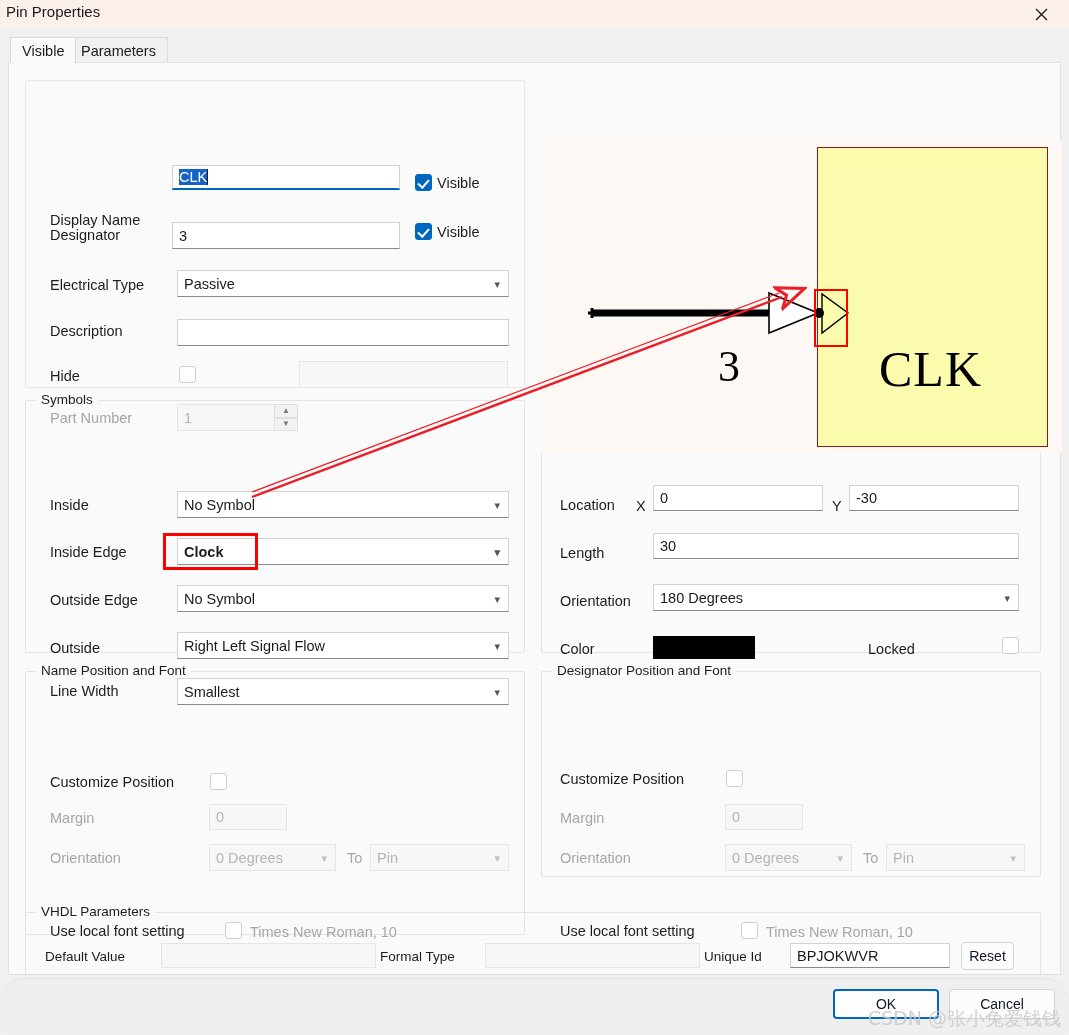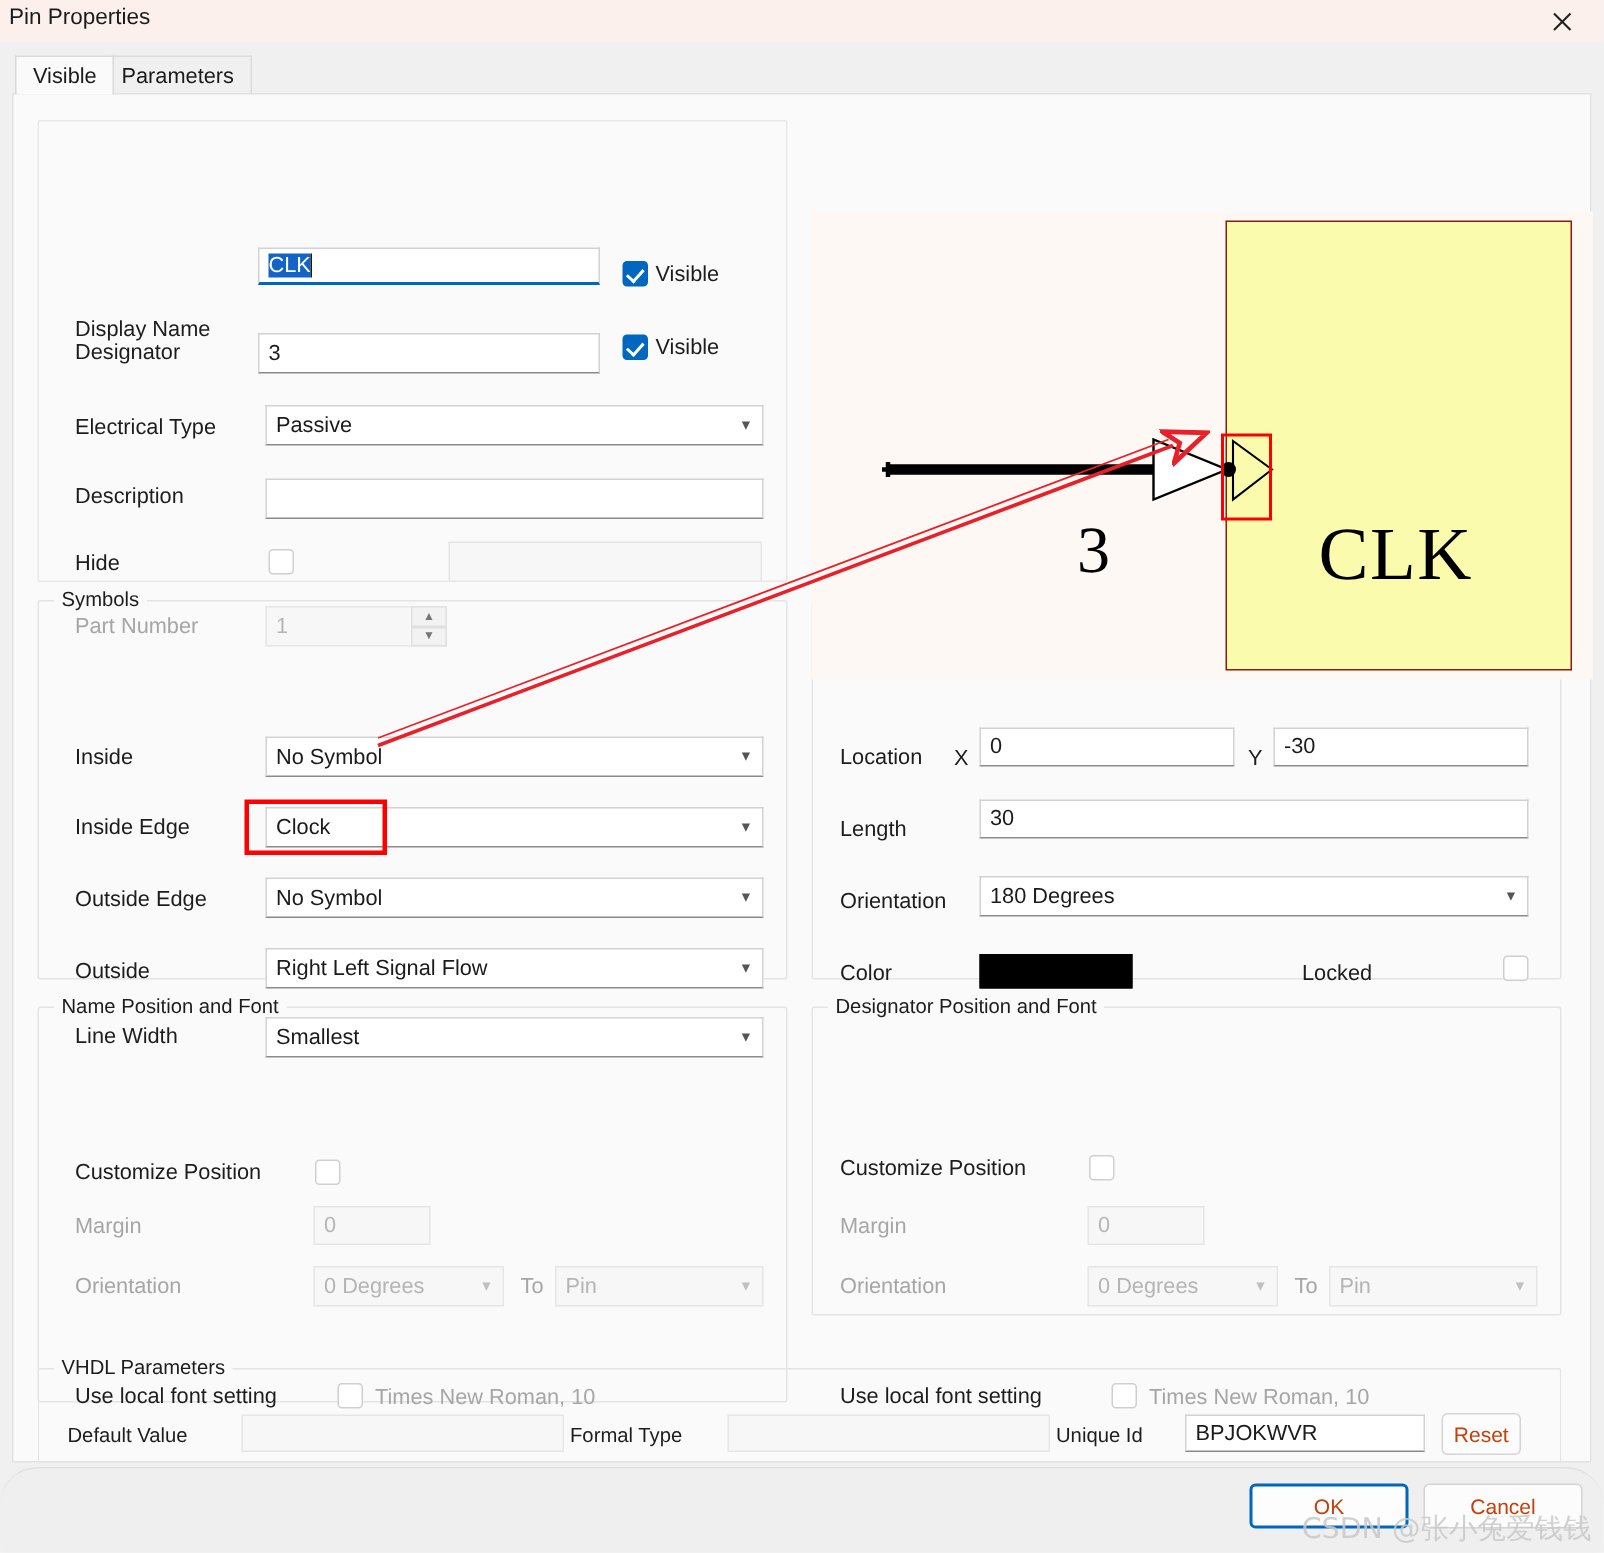--- a/index.html
+++ b/index.html
@@ -136,21 +136,21 @@
     font-family: "Liberation Serif", serif; font-size: 44px; color: #000;
   }
   .redbox {
     position: absolute; left: 273px; top: 148px; width: 34px; height: 58px;
     border: 2.5px solid #ff0000;
   }
 
   
   .btn {
     position: absolute; background: #fcfcfc; border: 1px solid #d4d4d4;
-    border-radius: 4px; font-size: 14px; color: #c2410c;
+    border-radius: 4px; font-size: 14px; color: #0f172a;
     display: flex; align-items: center; justify-content: center;
     cursor: pointer; font-family: "Liberation Sans", sans-serif;
   }
   .btn.focus { border: 2px solid #0067c0; background: #fdfdfd; }
 
   
   .bottombar {
     position: absolute; left: 0; top: 978px; width: 1069px; height: 69px;
     background: #efefef; border-top: 1px solid #e0e0e0; border-radius: 25px;
   }
@@ -244,21 +244,21 @@
   <div class="group" style="left:16px; top:337px; width:500px; height:253px;">
     <span class="group-title">Symbols</span>
   </div>
   <div class="label" style="left:41px; top:434px;">Inside</div>
   <div class="combo" style="left:168px; top:428px; width:332px; height:27px;">
     <span>No Symbol</span>
     <span class="chev">▾</span>
   </div>
 
   <div class="label" style="left:41px; top:481px;">Inside Edge</div>
-  <div class="combo" style="left:168px; top:475px; width:332px; height:27px;">
+  <div class="combo" style="left:168px; top:475px; width:332px; height:27px;font-weight:bold;">
     <span>Clock</span>
     <span class="chev">▾</span>
   </div>
   <div style="position:absolute; left:154px; top:470px; width:95px; height:37px; border:3px solid #ff0000; pointer-events:none;"></div>
 
   <div class="label" style="left:41px; top:529px;">Outside Edge</div>
   <div class="combo" style="left:168px; top:522px; width:332px; height:27px;">
     <span>No Symbol</span>
     <span class="chev">▾</span>
   </div>

